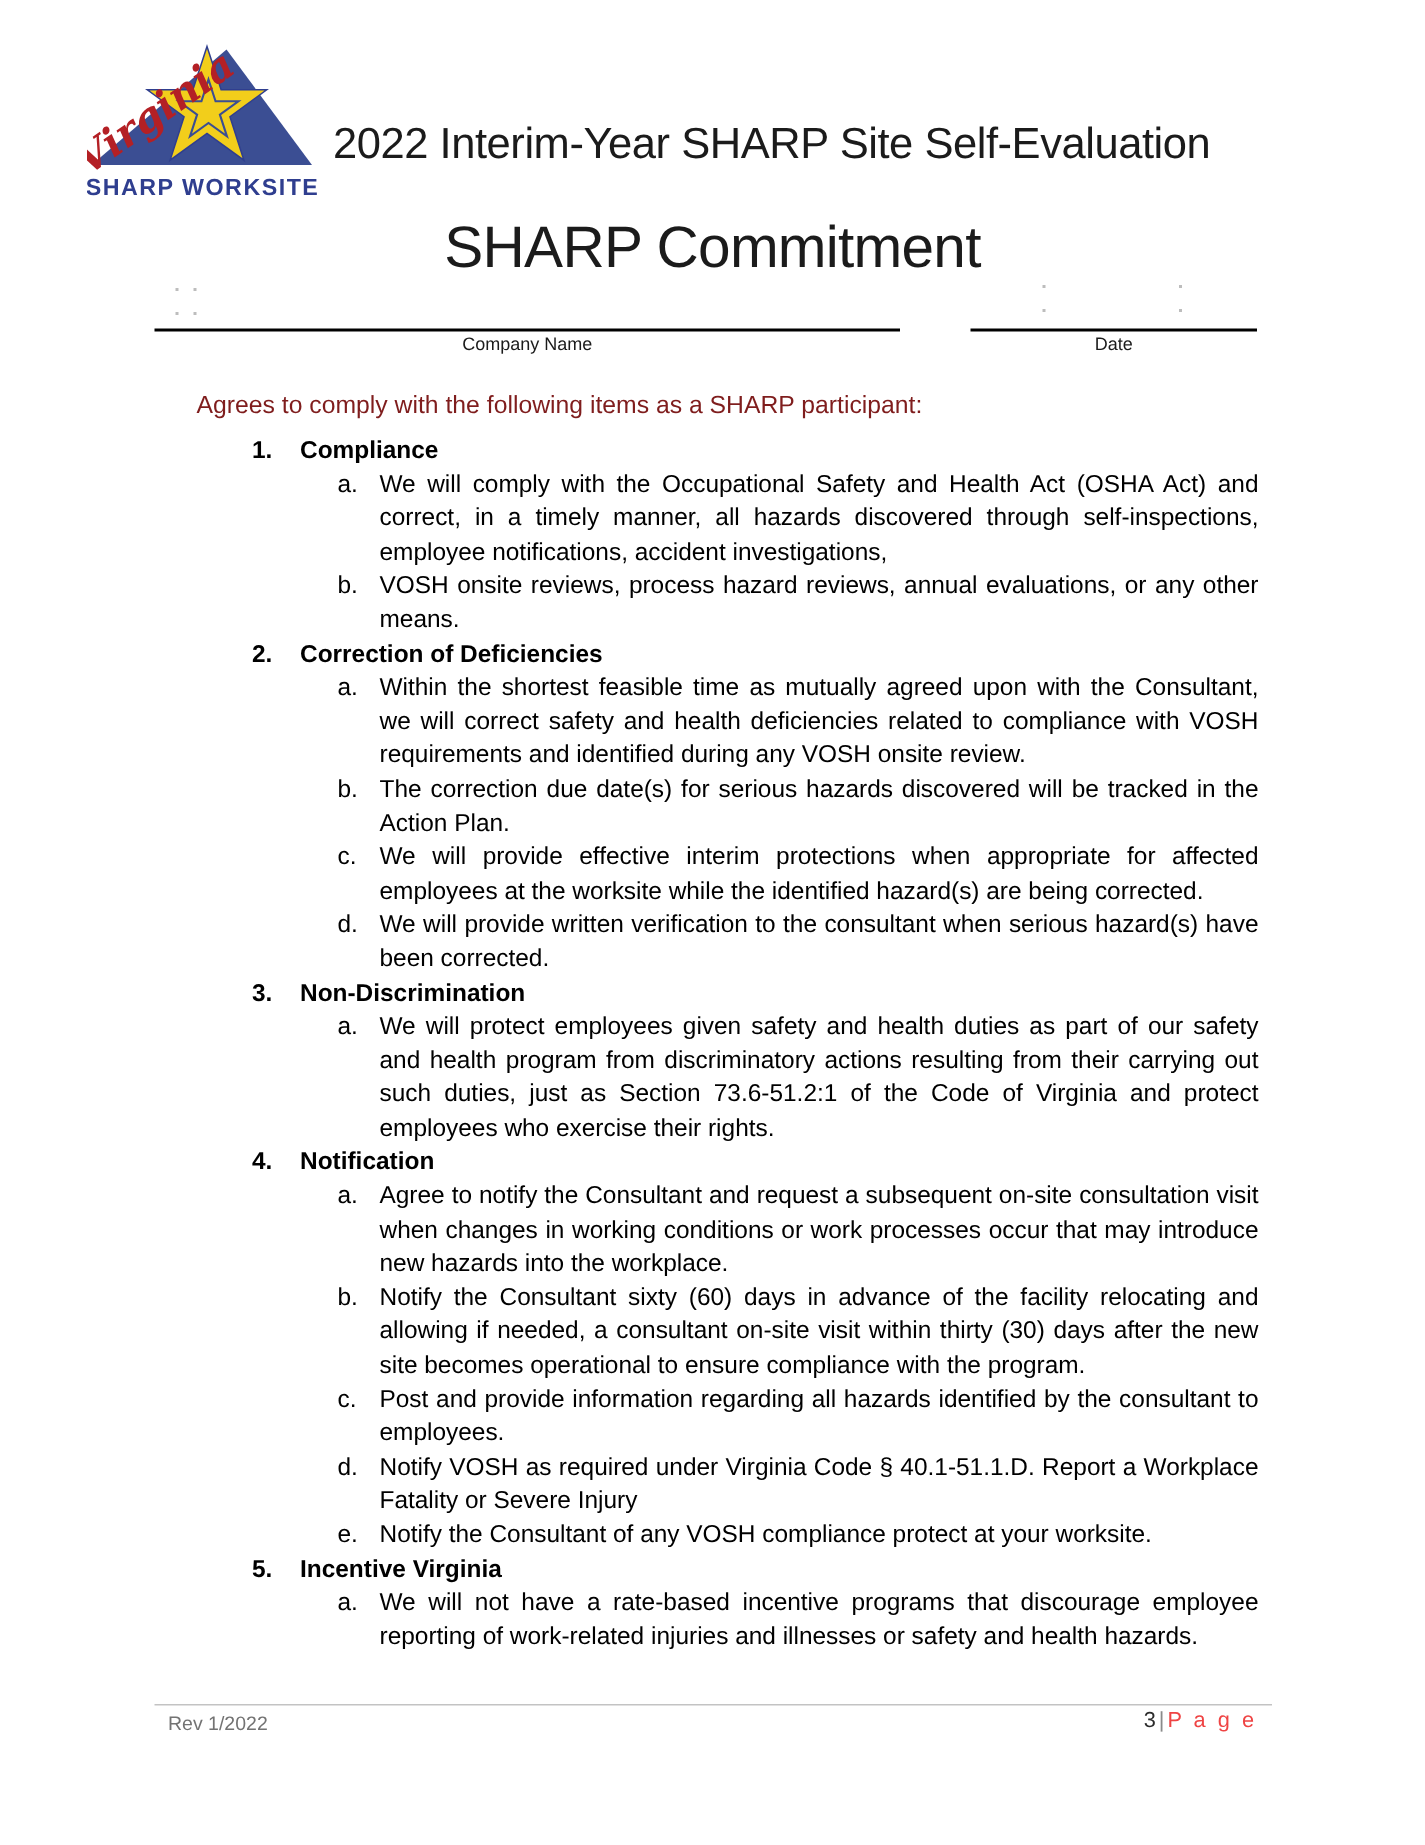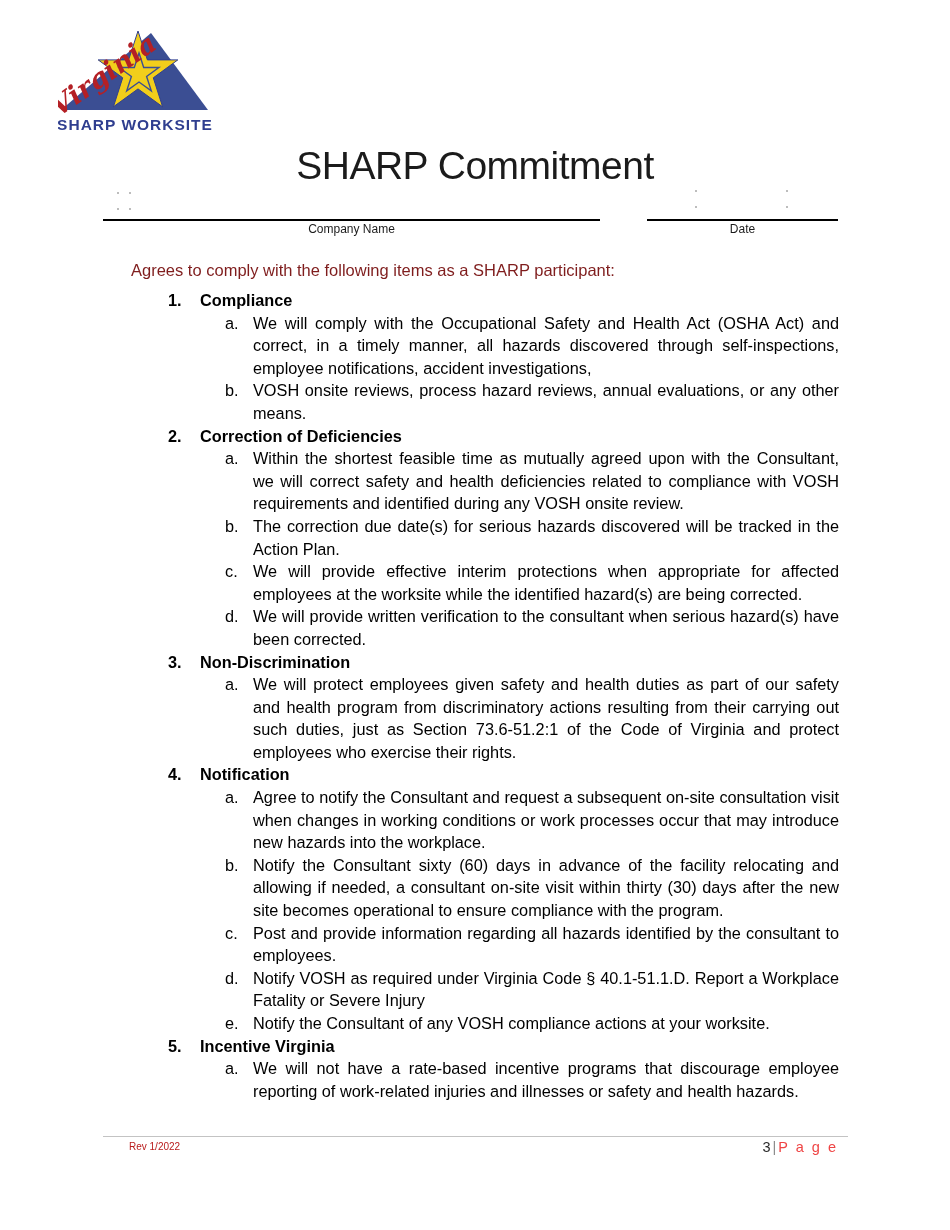--- a/index.html
+++ b/index.html
@@ -44,21 +44,21 @@
     font-size:16.3px; line-height:22.6px; color:#000;
   }
   .item-head { display:flex; font-weight:bold; margin-left:65px; }
   .item-head .num { width:32px; flex:none; }
   .sub-row { display:flex; margin-left:122px; }
   .sub-row .letter { width:28px; flex:none; }
   .sub-row .sub-text { flex:1; text-align:justify; hyphens:manual; }
 
   
   .footer-rule { position:absolute; left:103px; top:1136px; width:745px; border-top:1px solid #c3c3c3; height:0; }
-  .footer-rev { position:absolute; left:112px; top:1141px; font-size:10px; color:#b91c1c;margin-left:17px; }
+  .footer-rev { position:absolute; left:112px; top:1141px; font-size:13px; color:#737373; }
   .footer-page { position:absolute; right:112px; top:1139px; font-size:14.5px; white-space:nowrap; }
   .footer-page .pnum { color:#2b2b2b; }
   .footer-page .psep { color:#8a8a8a; padding:0 2px; }
   .footer-page .pword { color:#ef4444; letter-spacing:2px; }
 
   
   .logo svg { display:block; width:100%; height:100%; }
 </style>
 </head>
 <body>
@@ -68,20 +68,21 @@
   <div class="logo">
     <svg viewBox="0 0 154 112" xmlns="http://www.w3.org/2000/svg">
       <polygon points="3,84 93,7 150,84" fill="#3b4e93"></polygon>
       <polygon points="80,5 89.4,33.9 119.8,33.9 95.3,51.8 104.6,80.8 80,62.9 55.4,80.8 64.7,51.8 40.2,33.9 70.6,33.9" fill="#f2ce1b" stroke="#2f3e8f" stroke-width="1"></polygon>
       <polygon points="81,27 85.7,41.5 100.9,41.5 88.6,50.4 93.3,64.9 81,56 68.7,64.9 73.4,50.4 61.1,41.5 76.3,41.5" fill="none" stroke="#3b4e93" stroke-width="1.4"></polygon>
       <text x="-4" y="84" transform="rotate(-35 10 80)" font-family="DejaVu Serif, serif" font-style="italic" font-weight="bold" font-size="27" fill="#b42025">Virginia</text>
       <text x="77" y="104" text-anchor="middle" font-family="Liberation Sans, sans-serif" font-weight="bold" font-size="15.5" letter-spacing="1" fill="#2f3e8f">SHARP WORKSITE</text>
     </svg>
   </div>
 
+  <h1 class="header-title">2022 Interim-Year SHARP Site Self-Evaluation</h1>
   <h2 class="doc-title">SHARP Commitment</h2>
 
   <div class="field-line company-line"></div>
   <div class="field-label company-label">Company Name</div>
   <div class="field-line date-line"></div>
   <div class="field-label date-label">Date</div>
 
   <div class="fdot" style="left:117px; top:192px;"></div>
   <div class="fdot" style="left:129px; top:192px;"></div>
   <div class="fdot" style="left:117px; top:208px;"></div>
@@ -149,21 +150,21 @@
       <div class="sub-row">
         <span class="letter">c.</span>
         <span class="sub-text">Post and provide information regarding all hazards identified by the consultant to employees.</span>
       </div>
       <div class="sub-row">
         <span class="letter">d.</span>
         <span class="sub-text">Notify VOSH as required under Virginia Code § 40.1-51.1.D. Report a Work­place Fatality or Severe Injury</span>
       </div>
       <div class="sub-row">
         <span class="letter">e.</span>
-        <span class="sub-text">Notify the Consultant of any VOSH compliance actions at your worksite.</span>
+        <span class="sub-text">Notify the Consultant of any VOSH compliance protect at your worksite.</span>
       </div>
       <div class="item-head">
         <span class="num">5.</span>
         <span class="ititle">Incentive Virginia</span>
       </div>
       <div class="sub-row">
         <span class="letter">a.</span>
         <span class="sub-text">We will not have a rate-based incentive programs that discourage employee reporting of work-related injuries and illnesses or safety and health hazards.</span>
       </div>
     </div>

